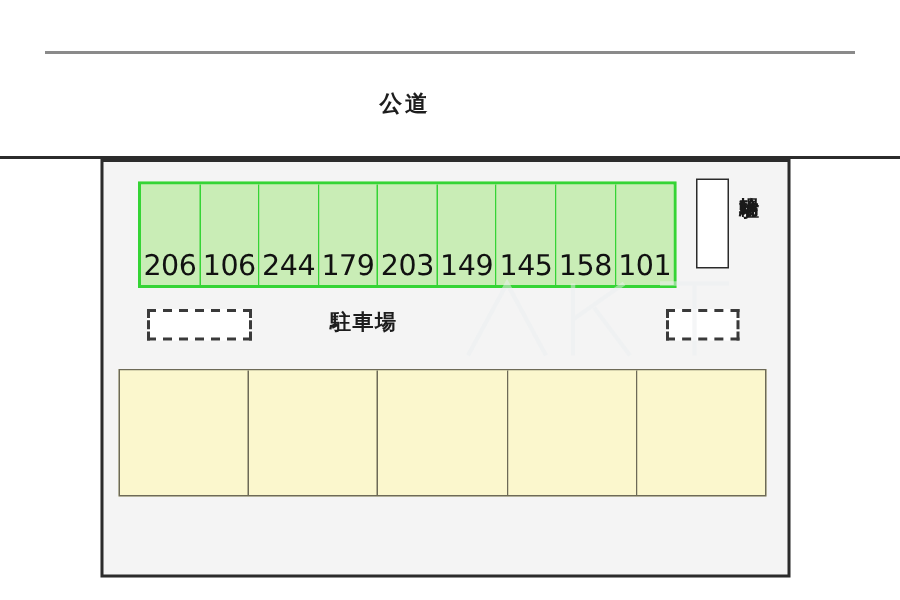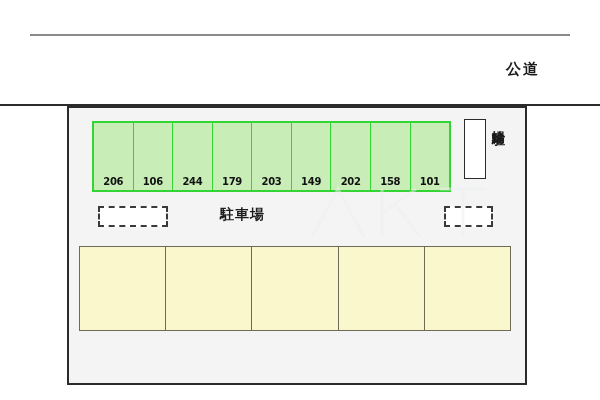--- a/index.html
+++ b/index.html
@@ -40,21 +40,21 @@
     width: 600px;
     height: 2px;
     background: #2b2b2b;
   }
 
   .road-label {
     position: absolute;
     left: 0;
     top: 60px;
     width: 540px;
-    text-align: right;
+    text-align: center;
     font-size: 15px;
     font-weight: 700;
     letter-spacing: 2px;
     color: #1d1d1d;
   }
 
   
   #property-box {
     position: absolute;
     left: 67px;
@@ -83,22 +83,22 @@
     position: relative;
     border-right: 1.5px solid #35d435;
     box-sizing: border-box;
     background: #c9edb6;
     display: flex;
     align-items: flex-end;
     justify-content: center;
   }
   .stall:last-child { border-right: none; }
   .stall-label {
-    font-size: 10px;
-    font-weight: 700;
+    font-size: 19px;
+    font-weight: 400;
     color: #111111;
     line-height: 1;
     padding-bottom: 3px;
     letter-spacing: -0.3px;
   }
 
   
   #bicycle-parking {
     position: absolute;
     left: 464px;
@@ -217,21 +217,21 @@
     <div class="stall">
       <span class="stall-label">179</span>
     </div>
     <div class="stall">
       <span class="stall-label">203</span>
     </div>
     <div class="stall">
       <span class="stall-label">149</span>
     </div>
     <div class="stall">
-      <span class="stall-label">202</span>
+      <span class="stall-label">145</span>
     </div>
     <div class="stall">
       <span class="stall-label">158</span>
     </div>
     <div class="stall">
       <span class="stall-label">101</span>
     </div>
   </div>
 
   <div id="bicycle-parking">

